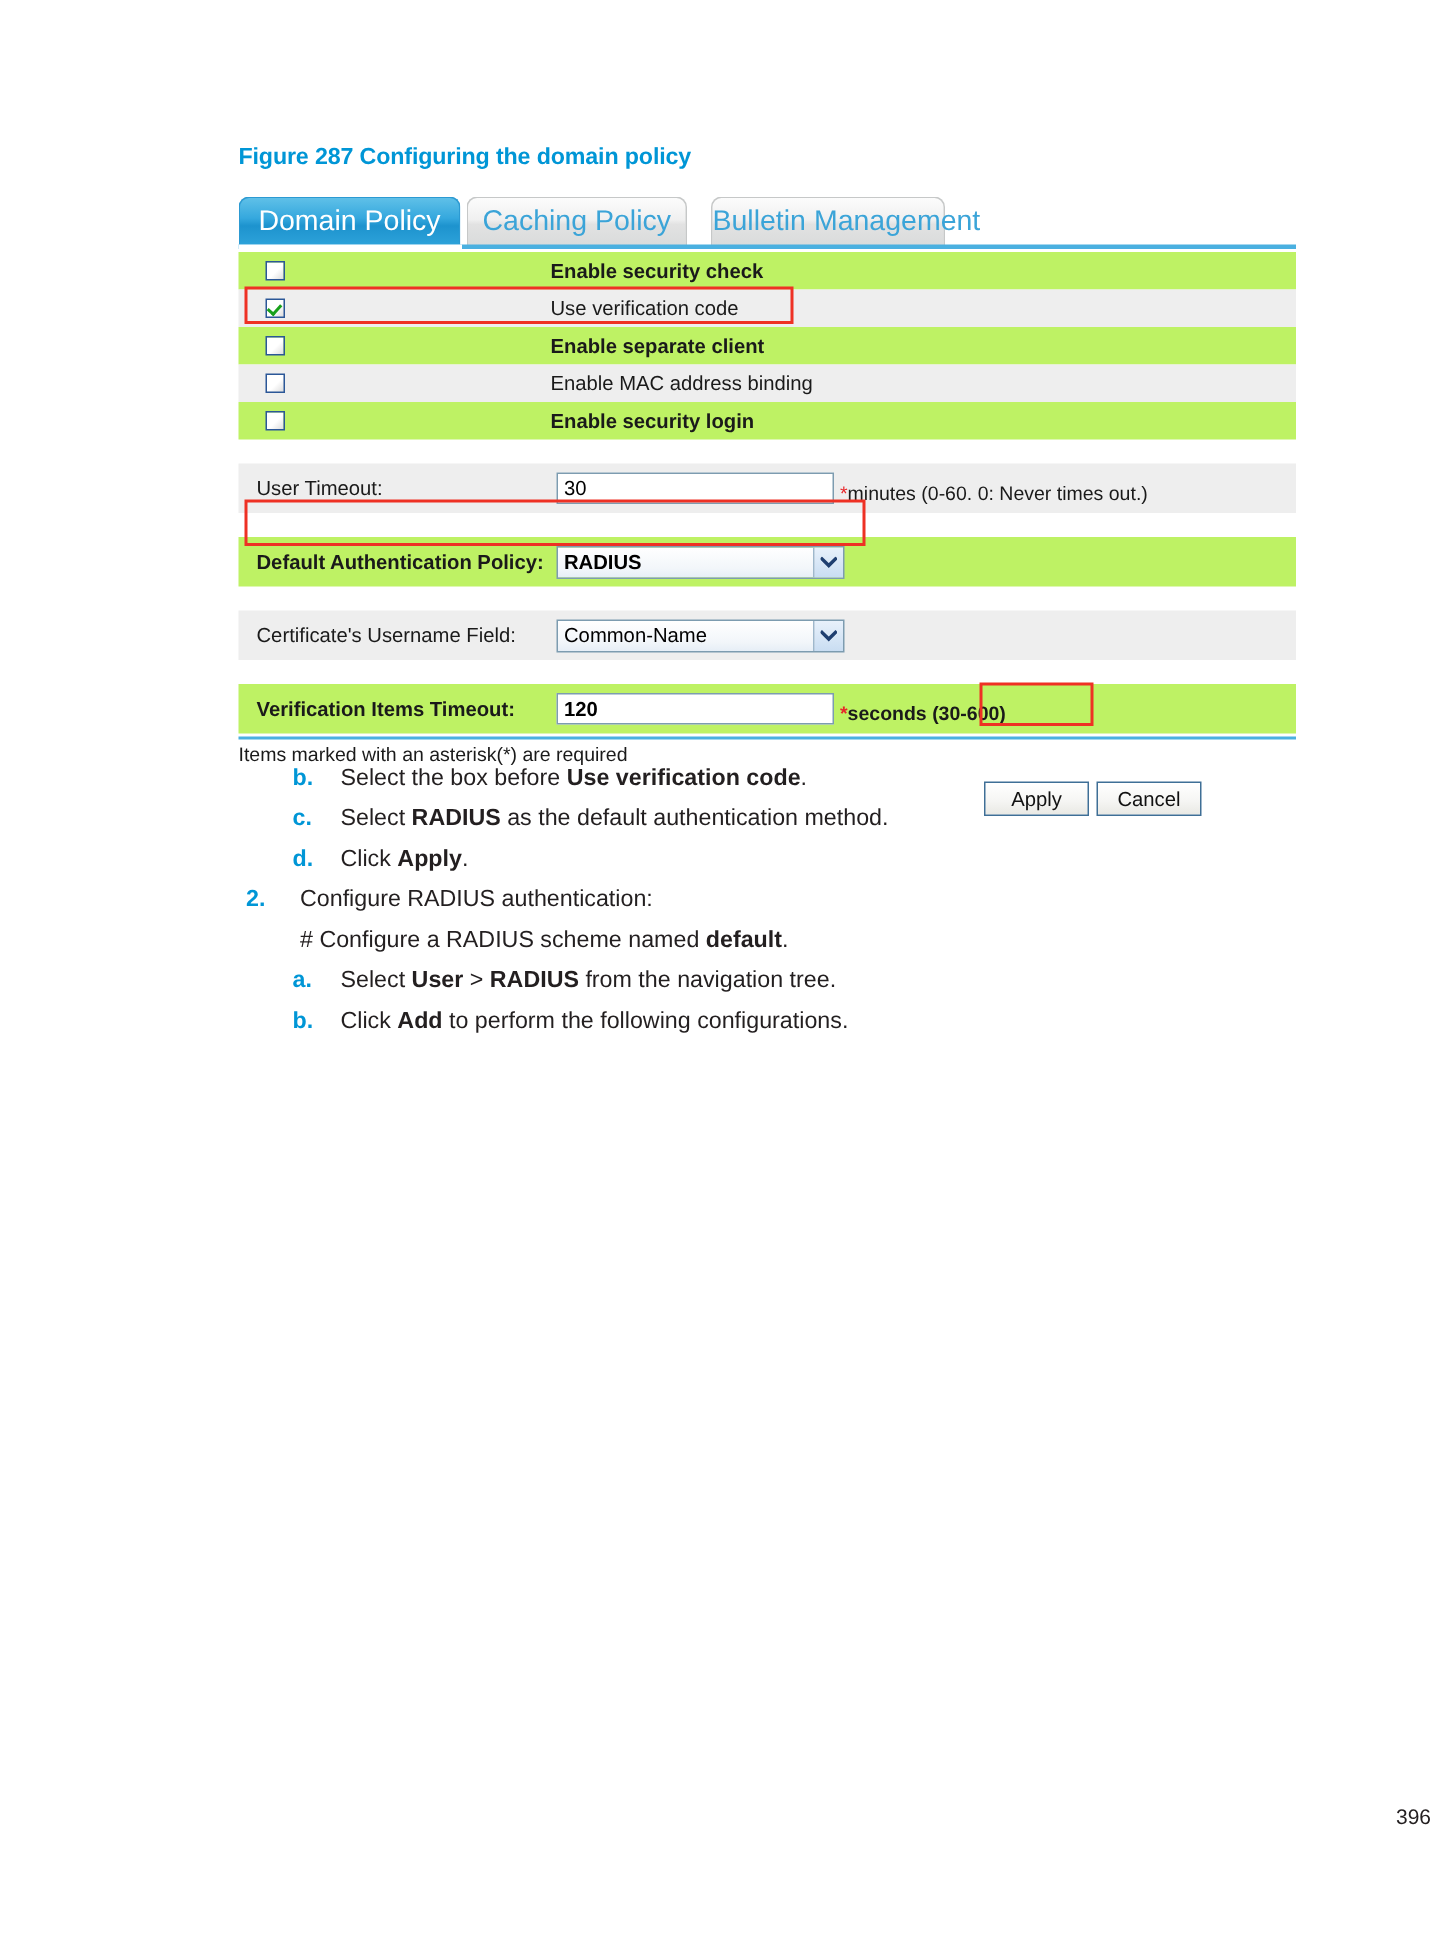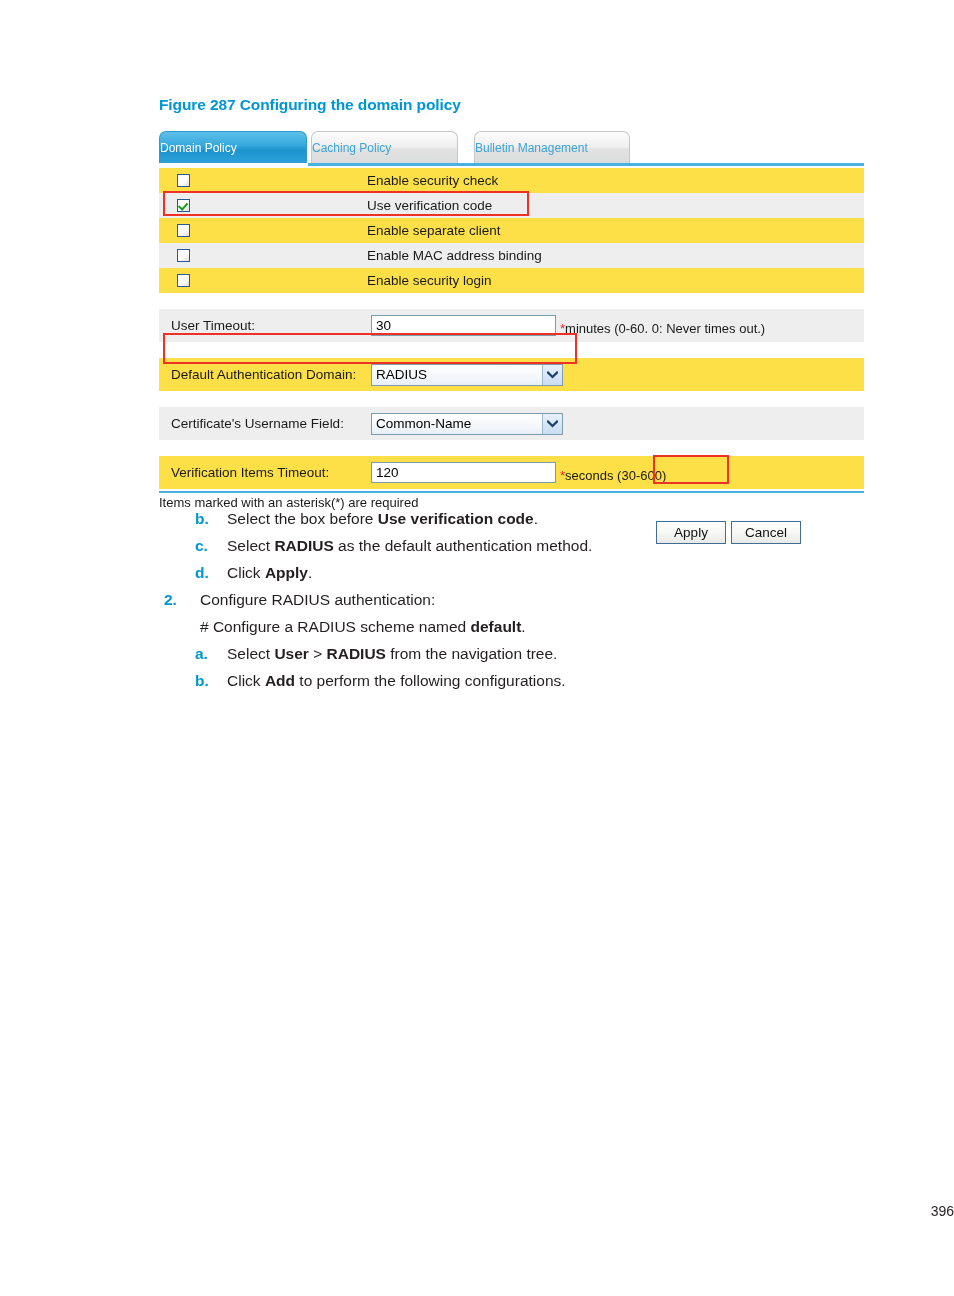--- a/index.html
+++ b/index.html
@@ -40,21 +40,22 @@
   .tabbar {
     position: relative;
     height: 35px;
   }
   .tab {
     position: absolute;
     top: 1px;
     height: 33px;
     box-sizing: border-box;
     border-radius: 7px 7px 0 0;
-    font-size: 12px;
+    font-size: 19px;
+    text-align: center;
     line-height: 32px;
     white-space: nowrap;
   }
   .tab.active {
     left: 0px;
     width: 148px;
     background: linear-gradient(to bottom, #5fc0e8 0%, #35a8de 42%, #1d93ce 58%, #2ea3da 100%);
     color: #ffffff;
     border: 1px solid #2c9ad2;
     border-bottom: none;
@@ -95,21 +96,21 @@
     position: relative;
     box-sizing: border-box;
     width: 705px;
     height: 25px;
     display: flex;
     align-items: center;
     font-size: 13.5px;
     color: #1a1a1a;
   }
   .row.shade { background: #eeeeee; }
-  .row.plain { background: #fde047; }
+  .row.plain { background: #bef264; font-weight: bold; }
   .row.tall { height: 33px; margin-top: 16px; }
 
   
   .cb-cell {
     width: 48px;
     display: flex;
     align-items: center;
     justify-content: center;
     flex: 0 0 48px;
   }
@@ -338,21 +339,21 @@
 
     <div class="row shade tall">
       <div class="lbl">User Timeout:</div>
       <div class="fld">
         <div class="txtbox">30</div>
         <div class="hint"><span class="star">*</span><span>minutes (0-60. 0: Never times out.)</span></div>
       </div>
     </div>
 
     <div class="row plain tall">
-      <div class="lbl">Default Authentication Domain:</div>
+      <div class="lbl">Default Authentication Policy:</div>
       <div class="fld">
         <div class="selbox">
           <span>RADIUS</span>
           <span class="selarrow">
             <svg width="11" height="8" viewBox="0 0 11 8">
                 <path d="M1 1.6 L5.5 6 L10 1.6" stroke="#1f3f70" stroke-width="2.3" fill="none" stroke-linecap="square"></path>
               </svg>
           </span>
         </div>
       </div>

